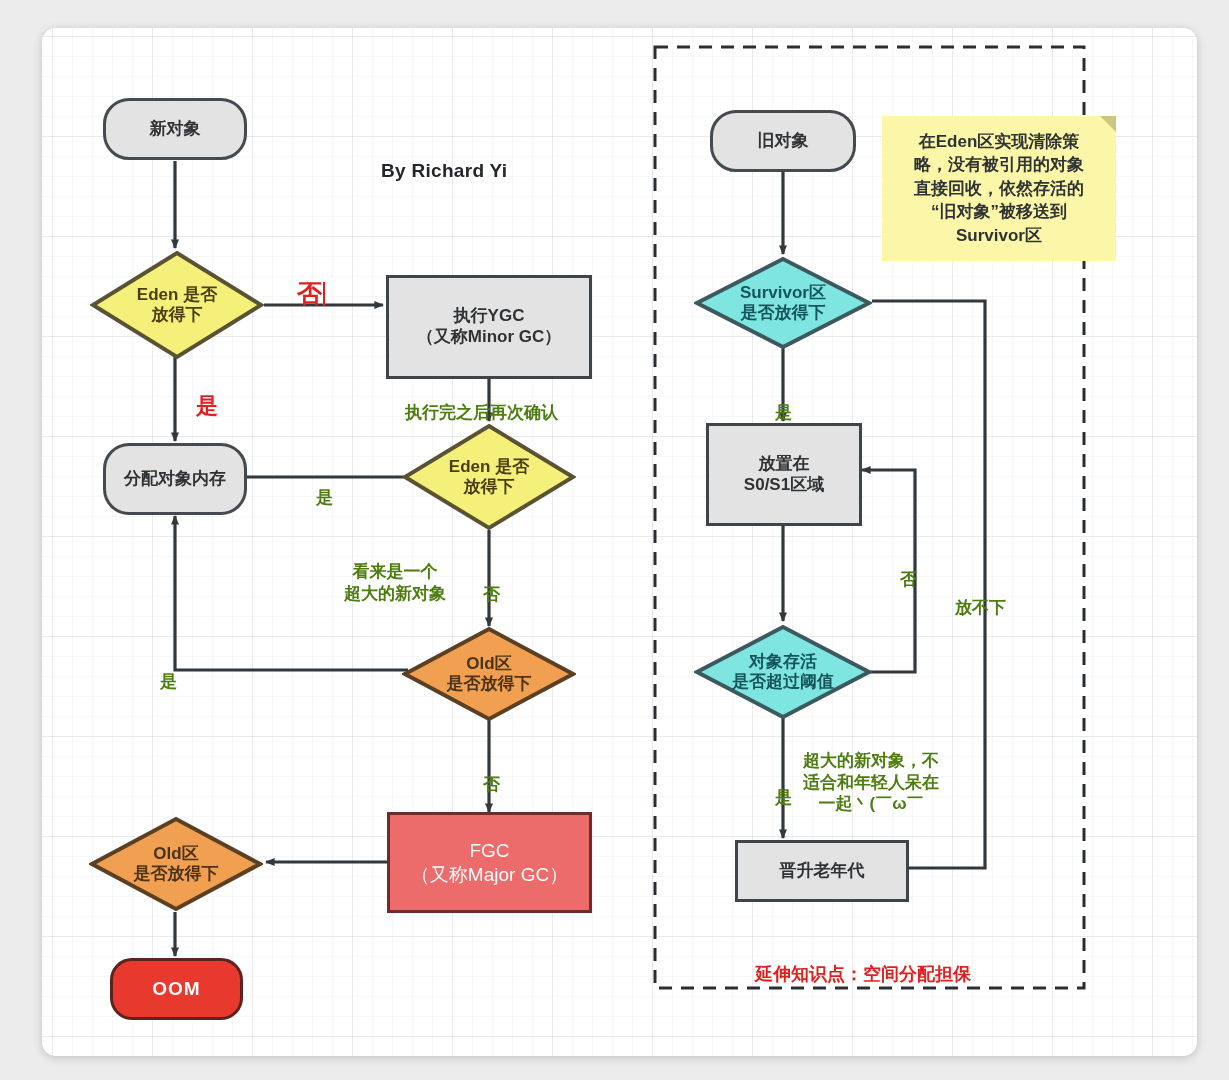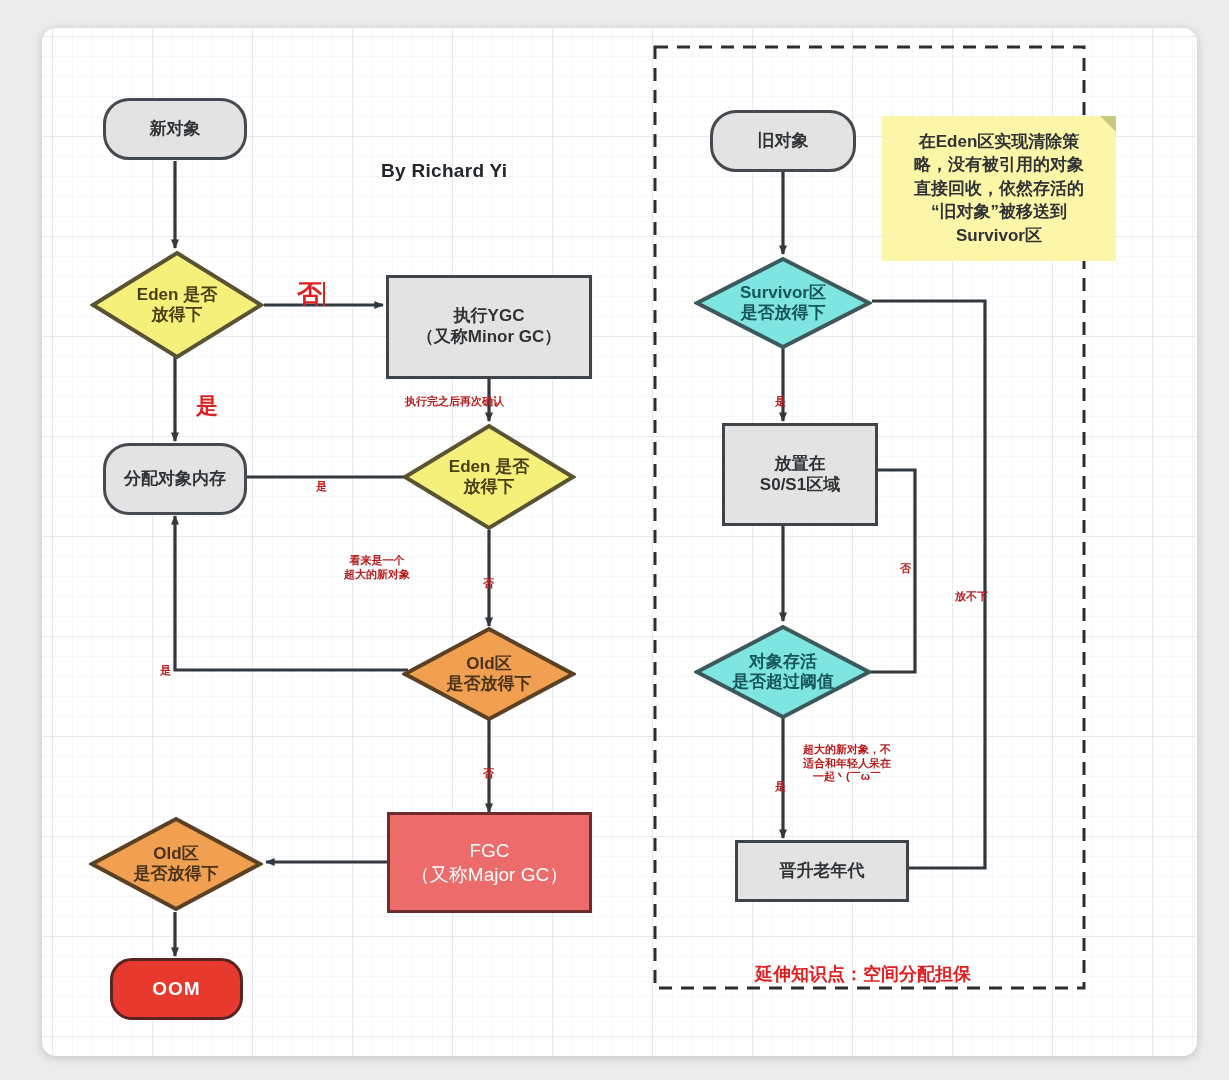--- a/index.html
+++ b/index.html
@@ -47,21 +47,21 @@
              line-height:1.2;pointer-events:none;}
   .lbl-yellow{color:#4a3f12;font-size:17px;}
   .lbl-orange{color:#4a3318;font-size:17px;}
   .lbl-cyan{color:#16555c;font-size:17px;}
 
   .fgc{background:#ec6b6b;border:3px solid #6e2c2c;color:#ffffff;
        font-weight:normal;font-size:19px;}
   .oom{background:#e8392e;border:3px solid #5d2320;border-radius:22px;
        color:#ffffff;font-weight:bold;font-size:19px;letter-spacing:1px;align-items:center;}
 
-  .edge-lbl{position:absolute;font-weight:bold;font-size:11px;color:#b91c1c;
+  .edge-lbl{position:absolute;font-weight:bold;font-size:17px;color:#4d7c0f;
             white-space:pre-line;text-align:center;line-height:1.25;}
   .edge-lbl.red{color:#e02020;font-size:25px;}
   .caret{display:inline-block;width:2px;height:24px;background:#e02020;
          vertical-align:-4px;margin-left:1px;}
 
   .note{
     position:absolute;background:#fbf6a8;
     color:#2f3336;font-weight:bold;font-size:17px;line-height:1.38;
     text-align:center;padding:26px 12px;box-sizing:border-box;
     white-space:pre-line;
@@ -204,21 +204,21 @@
 </div>
 
 <div class="dia-wrap" style="left:694px;top:256px;width:178px;height:94px;">
   <svg class="dia-shape" viewBox="0 0 178 94">
     <polygon points="89,3 175,47 89,91 3,47" fill="#7fe5e0" stroke="#3c5a5e" stroke-width="4"></polygon>
   </svg>
   <div class="dia-label lbl-cyan" style="white-space:pre-line;">Survivor区
 是否放得下</div>
 </div>
 
-<div class="node proc" style="left:706px;top:423px;width:156px;height:103px;white-space:pre-line;margin-left:16px;">
+<div class="node proc" style="left:706px;top:423px;width:156px;height:103px;white-space:pre-line;">
   <span>放置在
 S0/S1区域</span>
 </div>
 
 <div class="dia-wrap" style="left:694px;top:624px;width:178px;height:96px;">
   <svg class="dia-shape" viewBox="0 0 178 96">
     <polygon points="89,3 175,48 89,93 3,48" fill="#7fe5e0" stroke="#3c5a5e" stroke-width="4"></polygon>
   </svg>
   <div class="dia-label lbl-cyan" style="white-space:pre-line;">对象存活
 是否超过阈值</div>

